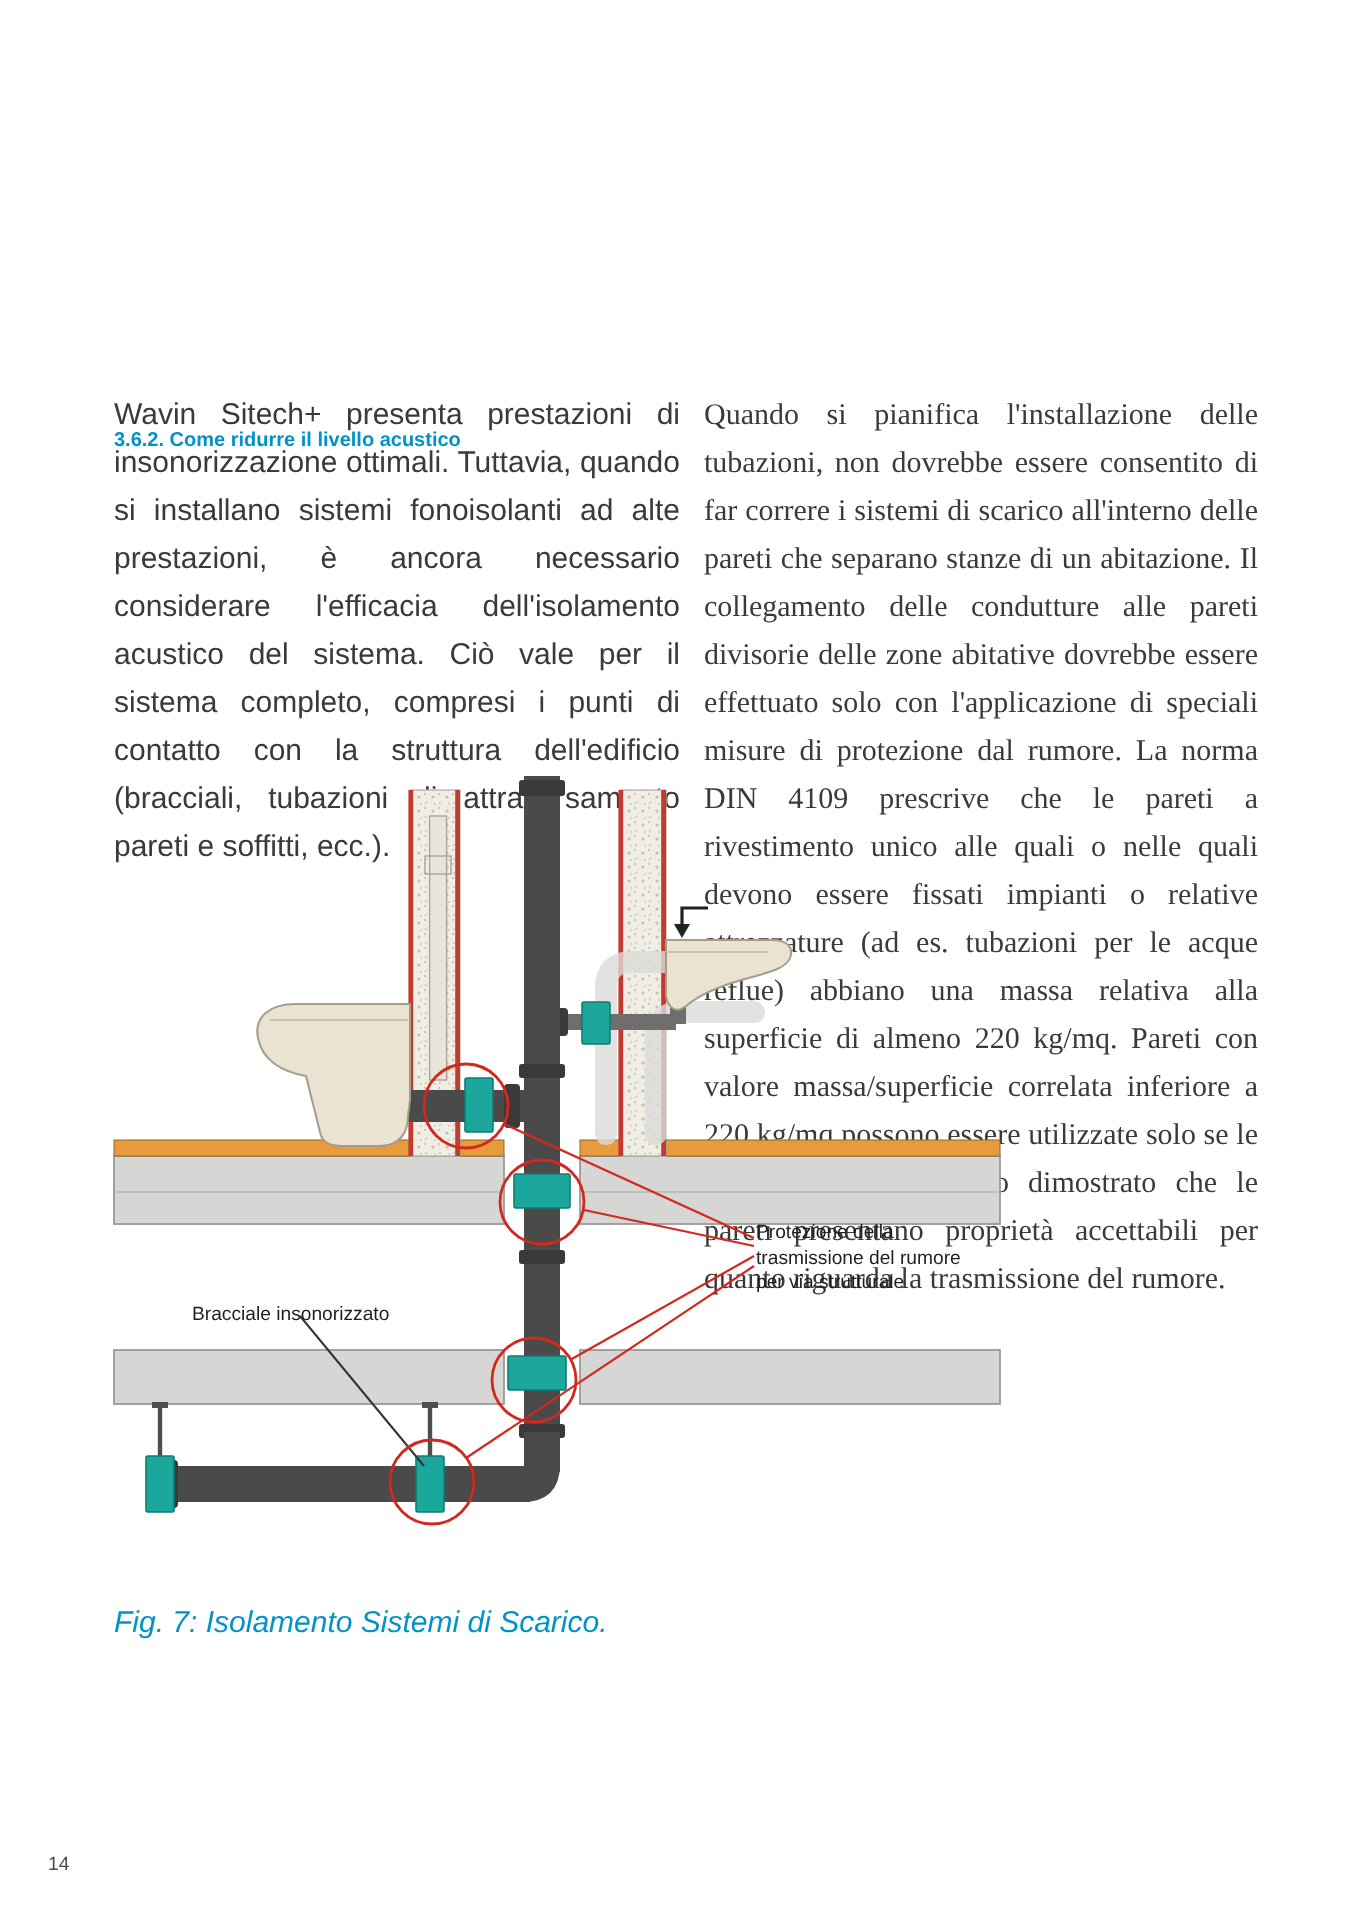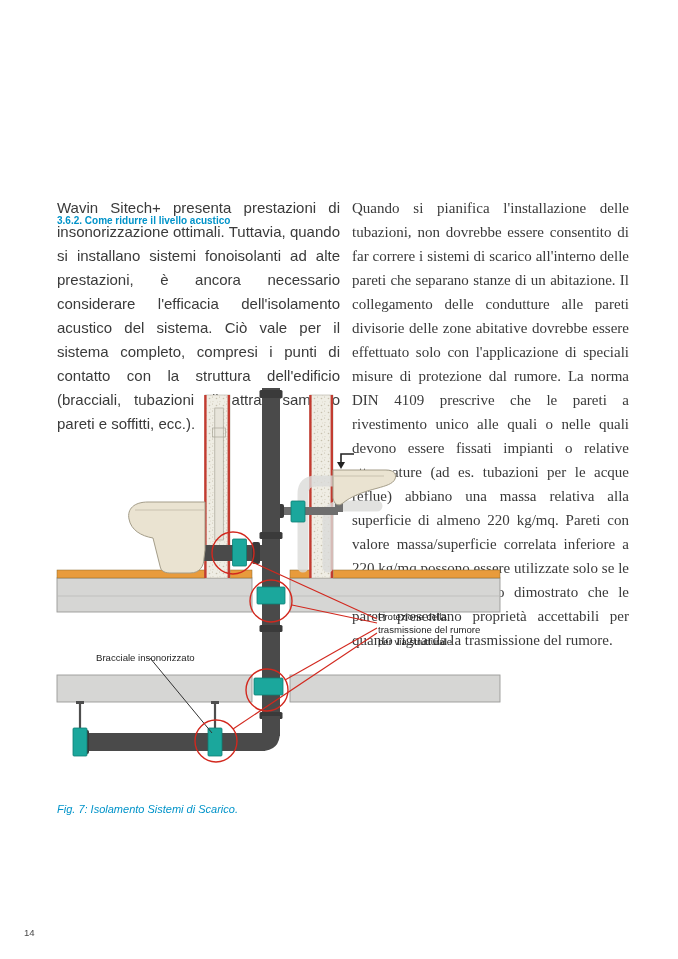--- a/index.html
+++ b/index.html
@@ -16,21 +16,21 @@
   }
   #col-left{left:57px;width:283px;}
   #col-right{left:352px;width:277px;font-family:Liberation Serif, serif;}
   #diagram-svg{left:40px;top:382px;}
   .diagram-label{
     font-size:9.6px;line-height:12.5px;color:#1f1f1f;
   }
   #label-bracciale{left:96px;top:636px;white-space:nowrap;margin-top:16px;}
   #label-protezione{left:378px;top:611px;width:116px;}
   #figure-caption{
-    left:57px;top:803px;font-size:11px;font-style:italic;color:var(--accent-blue);
+    left:57px;top:803px;font-size:15px;font-style:italic;color:var(--accent-blue);
   }
   #page-number{left:24px;top:927px;font-size:9.6px;color:#4a4a4a;}
 
   
   .pipe-fill{fill:var(--pipe-dark);}
   .pipe-dark2{fill:#3a3a3a;}
   .small-drain{fill:#6e6e6e;}
   .clamp{fill:var(--clamp-teal);stroke:#0d7d74;stroke-width:.8;}
   .slab{fill:var(--slab-gray);stroke:#9a9a98;stroke-width:.9;}
   .screed{fill:var(--screed-orange);stroke:#8a6a2a;stroke-width:.5;}

